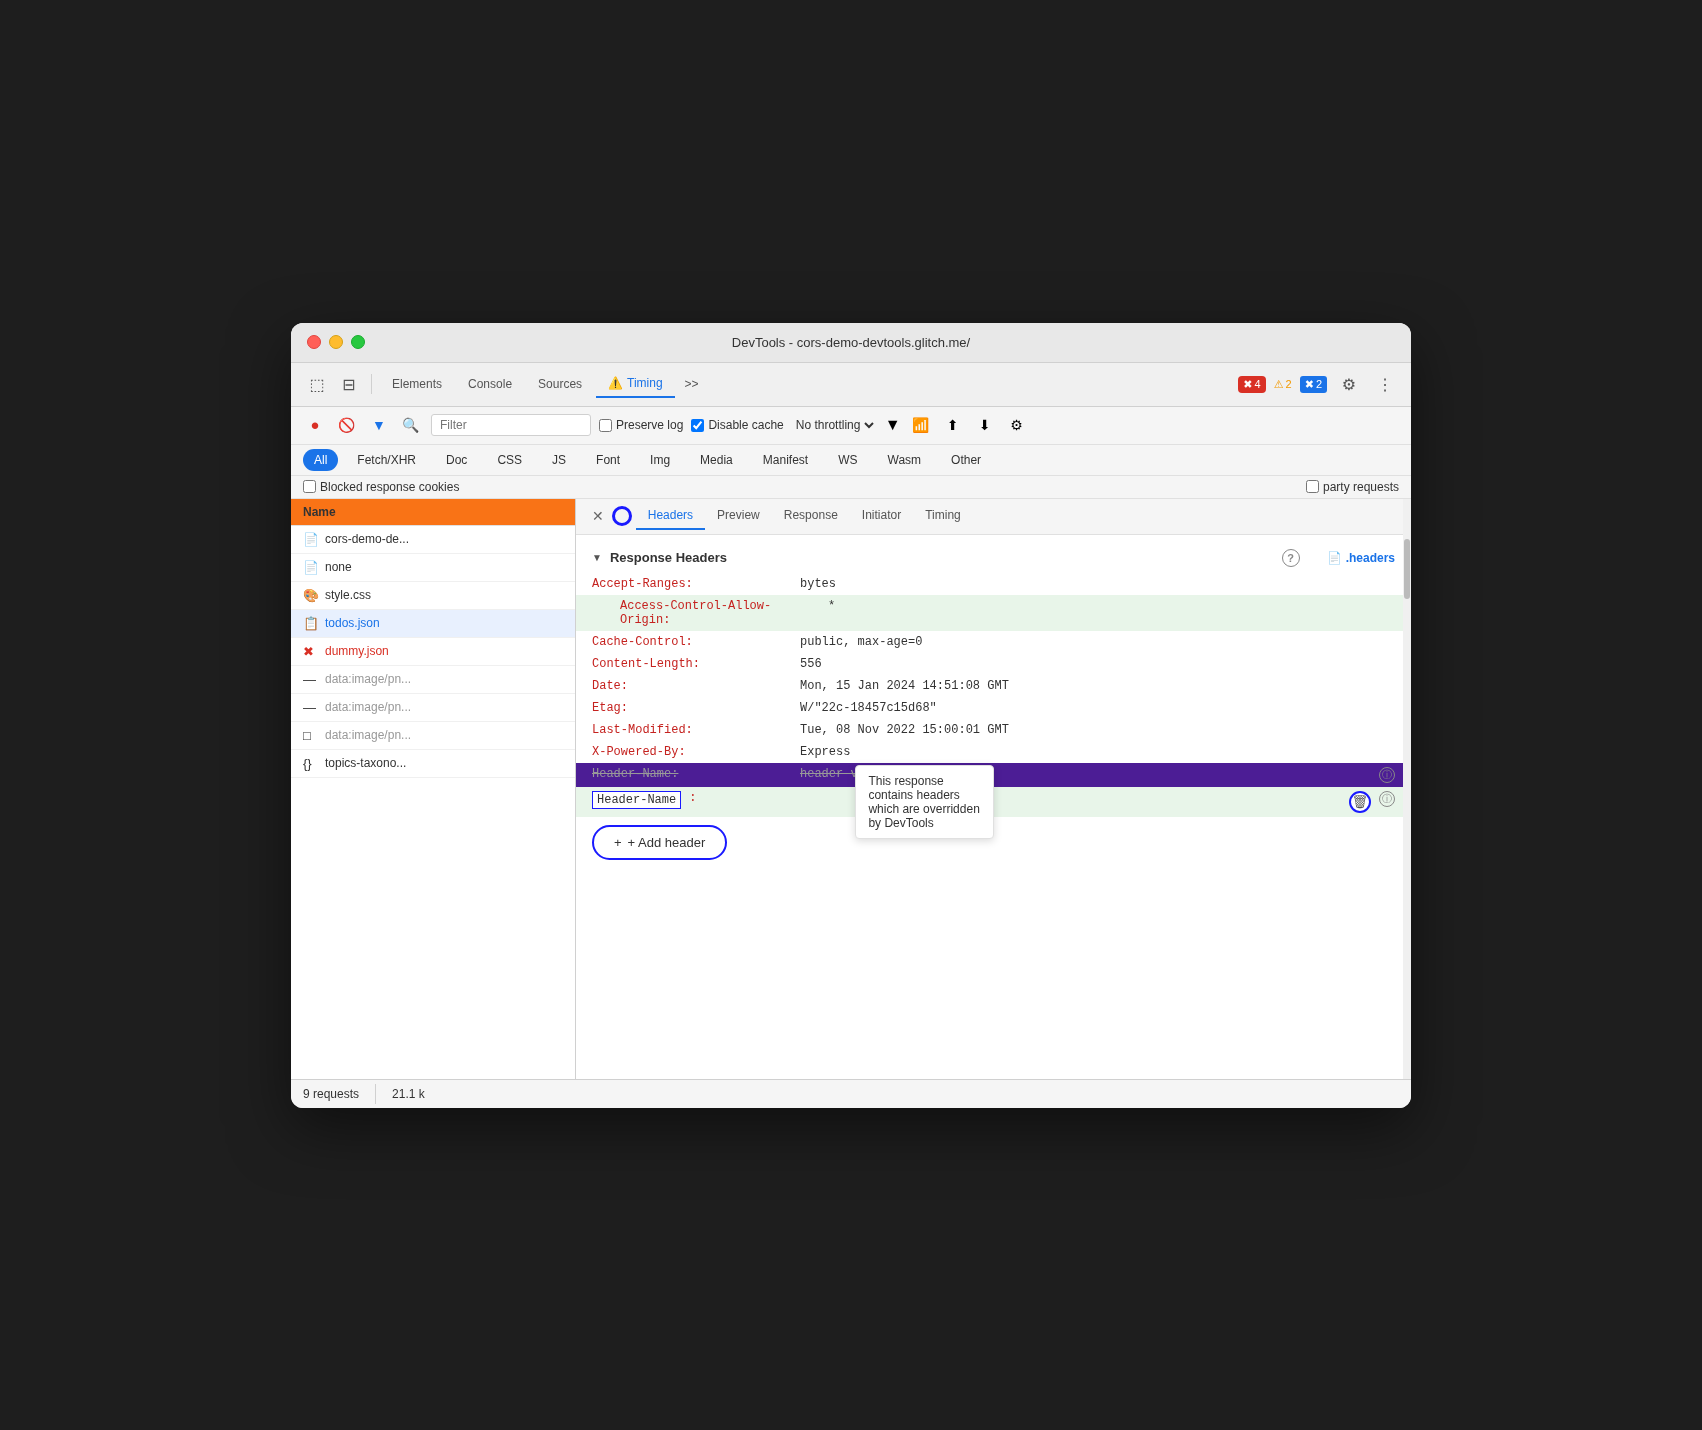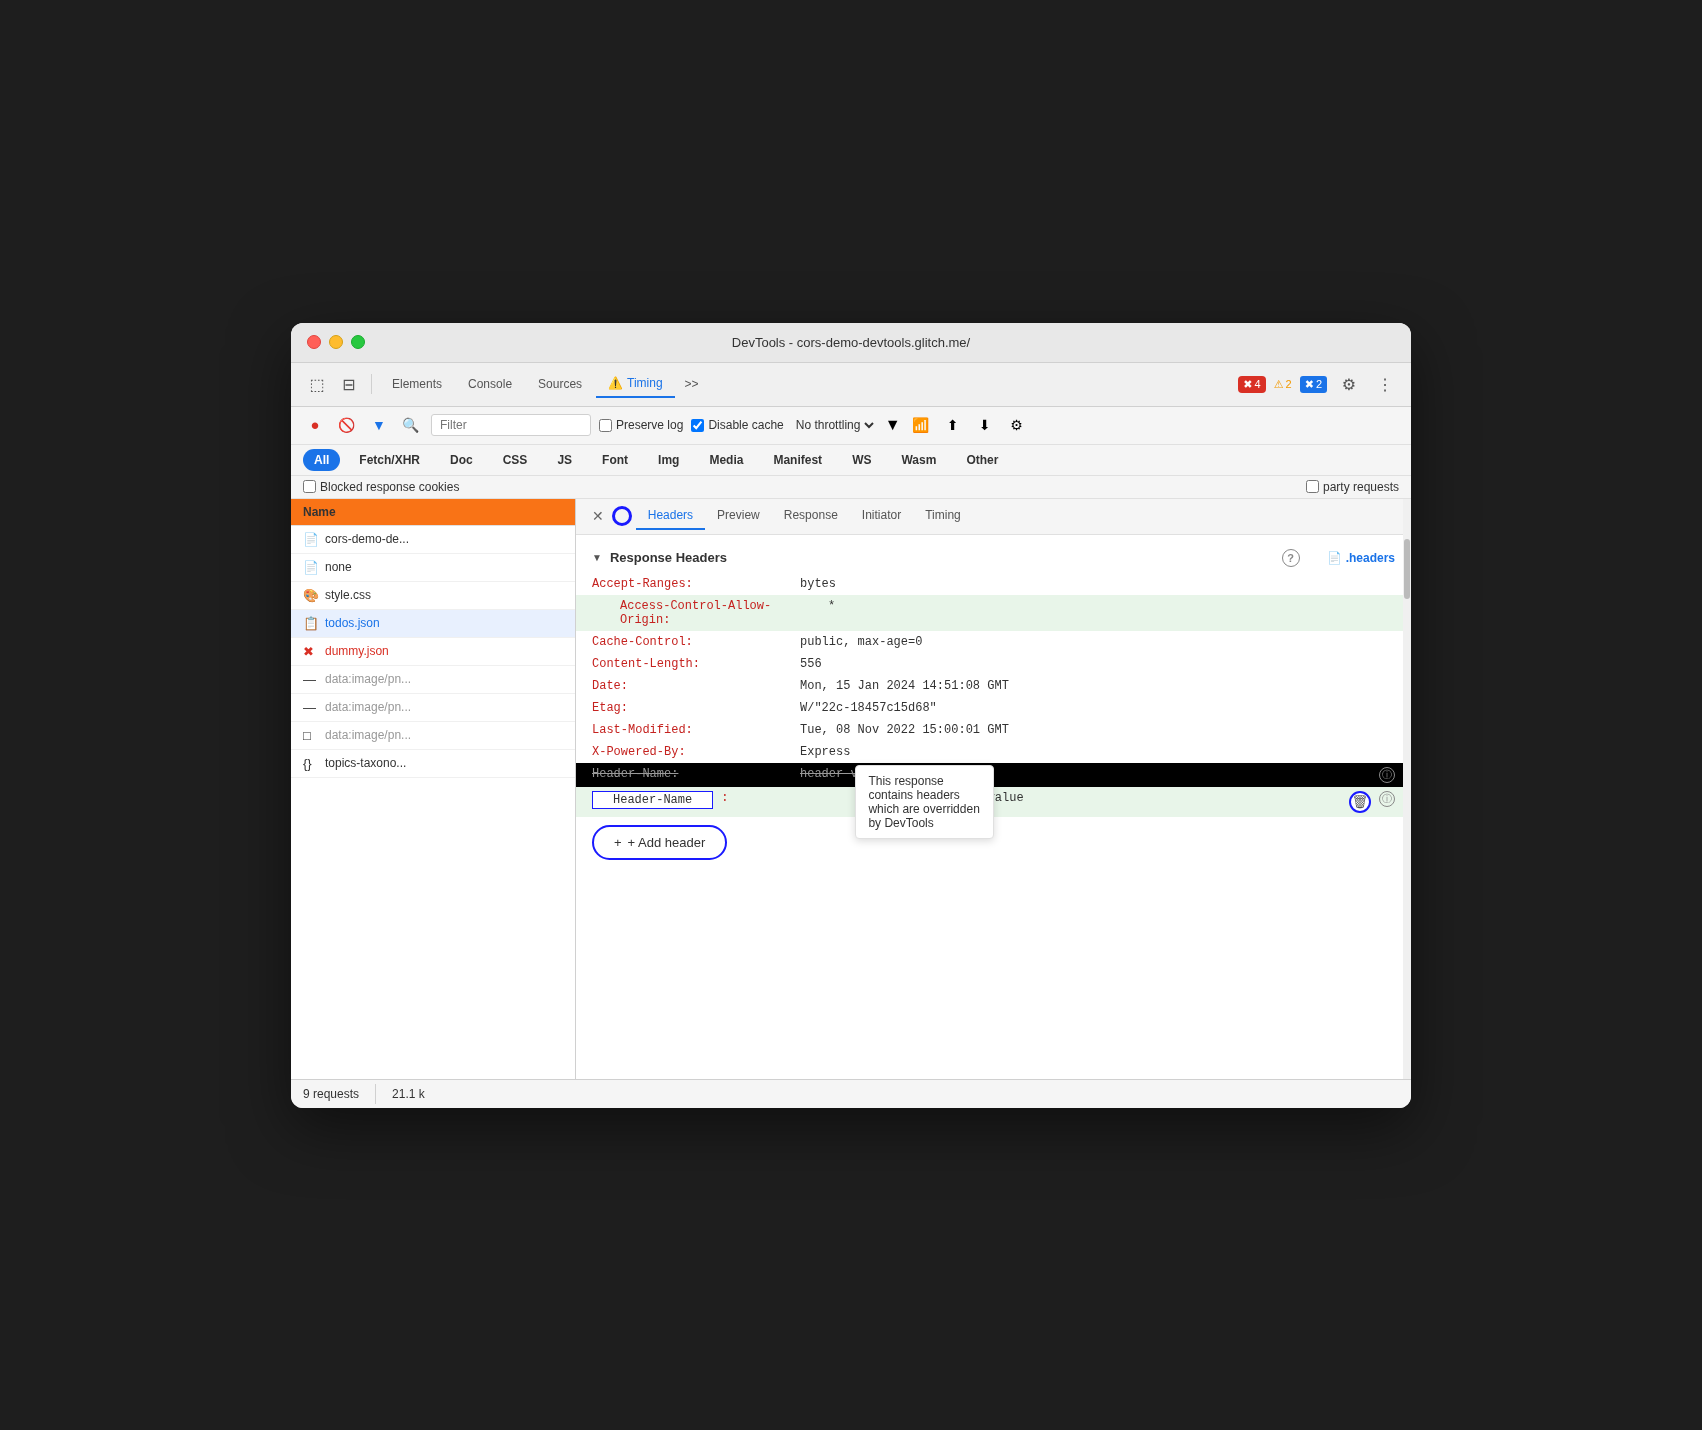--- a/index.html
+++ b/index.html
@@ -179,21 +179,20 @@
       gap: 8px;
     }
     .filter-type-btn {
       padding: 3px 10px;
       border-radius: 12px;
       font-size: 12px;
       cursor: pointer;
       border: 1px solid transparent;
       background: transparent;
       color: #333;
-      font-weight: bold;
     }
     .filter-type-btn.active {
       background: #1a73e8;
       color: white;
       border-radius: 12px;
     }
     .filter-row2 {
       background: #f5f5f5;
       border-bottom: 1px solid #e0e0e0;
       padding: 4px 12px;
@@ -318,21 +317,21 @@
       gap: 3px;
     }
     .header-row {
       padding: 4px 16px;
       font-size: 12px;
       display: flex;
       align-items: flex-start;
       gap: 8px;
     }
     .header-row.highlighted { background: #e8f5e9; }
-    .header-row.error-row { background: #000000; }
+    .header-row.error-row { background: #4c1d95; }
     .header-name {
       color: #c5221f;
       font-family: 'Courier New', monospace;
       font-size: 12px;
       min-width: 200px;
       white-space: nowrap;
     }
     .header-name.strikethrough {
       text-decoration: line-through;
       color: #999;
@@ -358,21 +357,21 @@
       font-size: 10px;
       color: #888;
       cursor: pointer;
       margin-left: auto;
     }
     .header-name-editable {
       border: 1px solid #1a1aff;
       background: white;
       font-family: 'Courier New', monospace;
       font-size: 12px;
-      padding: 1px 20px;
+      padding: 1px 4px;
       color: #333;
     }
     .delete-btn {
       width: 22px;
       height: 22px;
       border-radius: 50%;
       border: 2px solid #1a1aff;
       display: inline-flex;
       align-items: center;
       justify-content: center;

